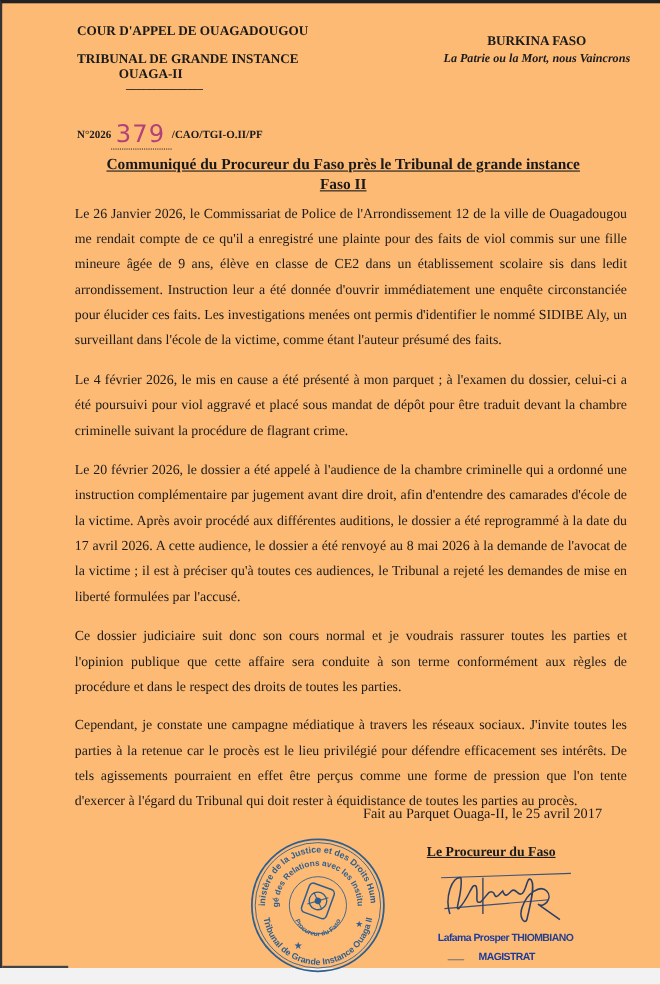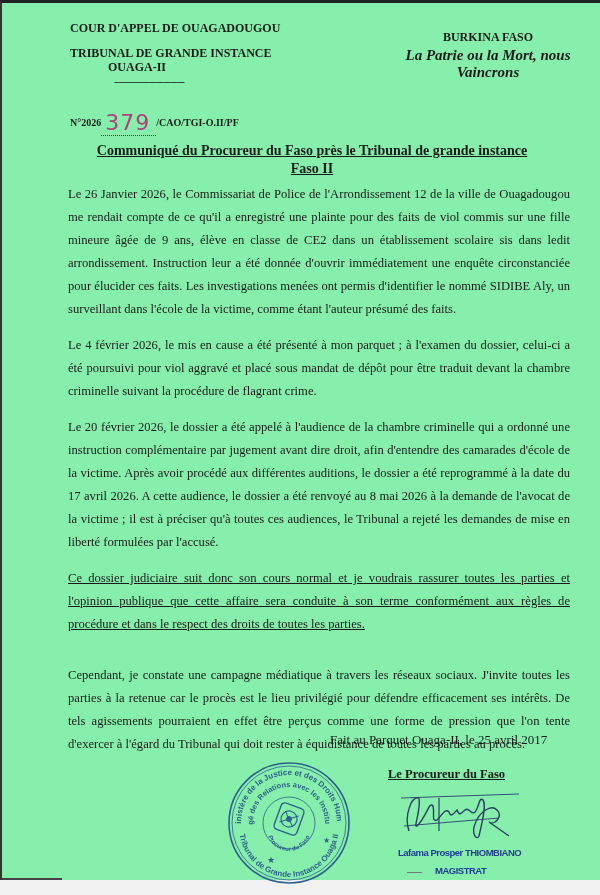--- a/index.html
+++ b/index.html
@@ -6,21 +6,21 @@
   body {
     width: 600px; height: 895px; overflow: hidden;
     background: #f2f2f2;
     font-family: "Liberation Serif", "DejaVu Serif", serif;
     color: #1a1a1a;
     position: relative;
   }
   .page {
     position: absolute; left: 0; top: 0;
     width: 600px; height: 880px;
-    background: #86efac;
+    background: #fdba74;
     border-top: 3px solid #222;
     border-left: 2px solid #333;
     box-sizing: border-box;
   }
   .page::after {
     content: ""; position: absolute; left: 0; bottom: 0; width: 60px; height: 2px; background: #444;
   }
   .hdr-left {
     position: absolute; left: 68px; top: 18px; width: 220px;
     font-weight: bold; font-size: 12px; line-height: 14px;
@@ -38,32 +38,32 @@
     font-family: "DejaVu Sans", sans-serif; font-weight: normal;
     color: #b2407a; font-size: 22px; letter-spacing: 1px;
     position: relative; top: 4px;
     border-bottom: 1px dotted #333;
     padding: 0 6px 0 4px;
   }
   .hdr-right {
     position: absolute; left: 386px; top: 27px; width: 200px; text-align: center;
   }
   .hdr-right .country { font-weight: bold; font-size: 12px; display: block; }
-  .hdr-right .motto { font-style: italic; font-weight: bold; font-size: 15px; display: block; margin-top: 2px; }
+  .hdr-right .motto { font-style: italic; font-weight: bold; font-size: 11px; display: block; margin-top: 2px; }
   .title {
     position: absolute; left: 40px; top: 139px; width: 540px;
     text-align: center; font-weight: bold; font-size: 14px; line-height: 18px;
     text-decoration: underline;
   }
   .body {
     position: absolute; left: 66px; top: 180px; width: 502px;
     font-size: 12.6px; line-height: 23px; text-align: justify;
   }
   .body p { margin: 0 0 13px 0; }
-  .body p.tight { margin-bottom: 28px; text-decoration: underline; }
+  .body p.tight { margin-bottom: 12px; }
   .fait {
     position: absolute; left: 328px; top: 729px;
     font-size: 13px; white-space: nowrap;
   }
   .proc-title {
     position: absolute; left: 386px; top: 764px;
     font-weight: bold; font-size: 12.5px; text-decoration: underline; white-space: nowrap;
   }
   .stamp {
     position: absolute; left: 225px; top: 758px; width: 125px; height: 125px;

